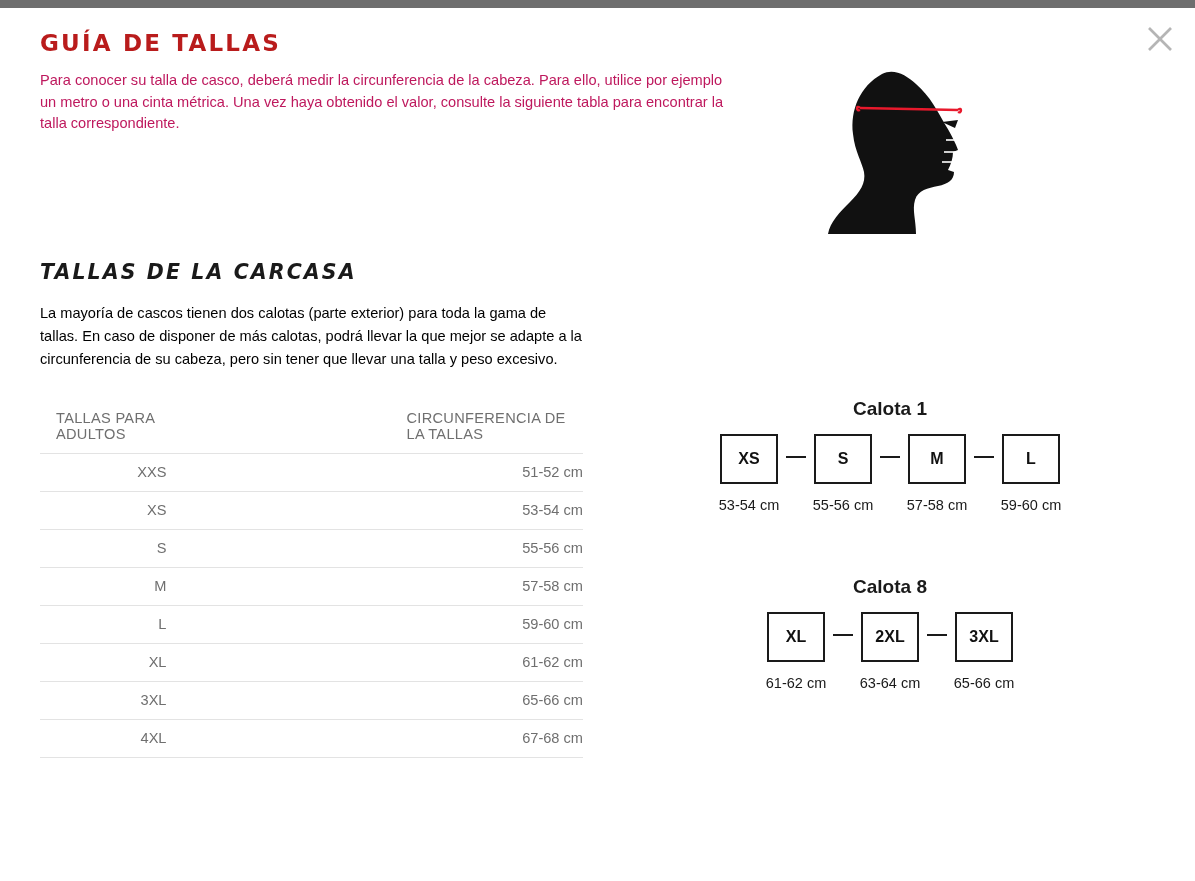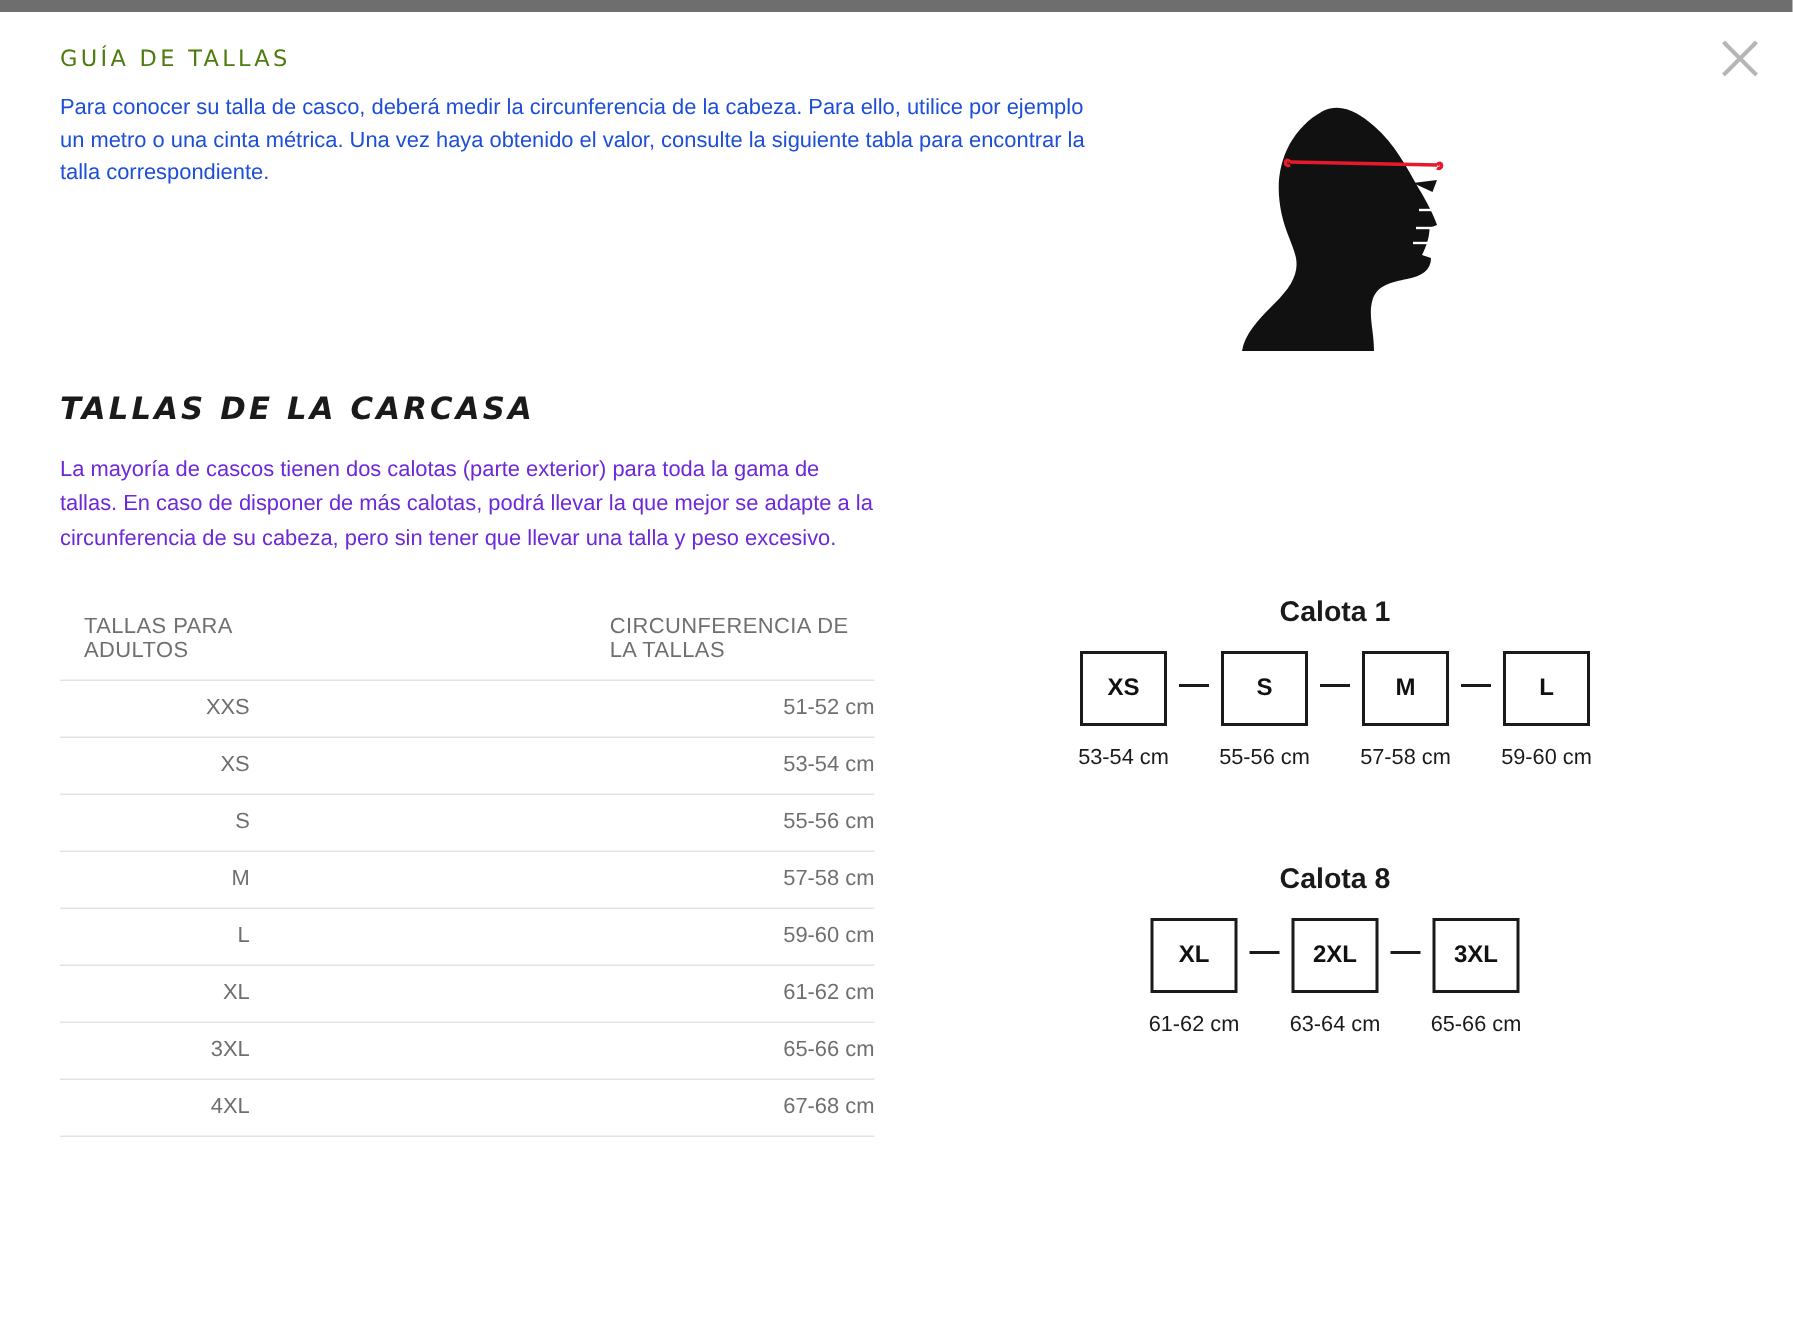--- a/index.html
+++ b/index.html
@@ -53,31 +53,31 @@
   }
   .close-btn svg { display: block; }
 
   .left-col {
     position: absolute;
     left: 40px;
     top: 12px;
     width: 720px;
   }
   h1.guide-title {
-    font-size: 15px;
-    font-weight: normal;
+    font-size: 23px;
+    font-weight: bold;
     letter-spacing: 2.2px;
-    color: #4d7c0f;
+    color: #b91c1c;
     margin: 10px 0 14px 0;
     font-family: "DejaVu Sans", sans-serif;
   }
   p.intro {
     font-size: 14.6px;
     line-height: 21.5px;
-    color: #1d4ed8;
+    color: #be185d;
     margin: 0;
     width: 700px;
   }
   h2.shell-title {
     font-size: 20.5px;
     font-weight: bold;
     letter-spacing: 2.1px;
     color: #1a1a1a;
     margin: 0;
     font-family: "DejaVu Sans", sans-serif;
@@ -86,21 +86,21 @@
     top: 240px;
     font-style: italic;
   }
   p.shell-desc {
     position: absolute;
     left: 0;
     top: 282px;
     width: 545px;
     font-size: 14.6px;
     line-height: 23px;
-    color: #6d28d9;
+    color: #000000;
     margin: 0;
   }
 
   table.size-table {
     position: absolute;
     left: 40px;
     top: 392px;
     width: 543px;
     border-collapse: collapse;
     font-size: 14.6px;

